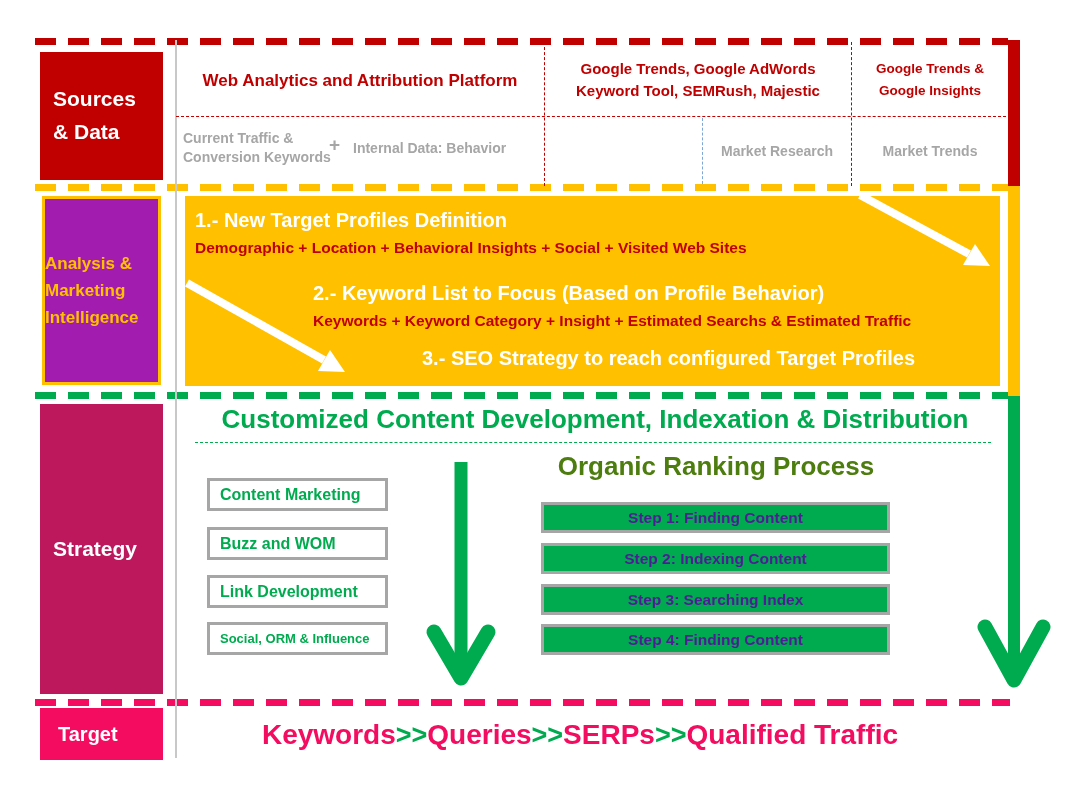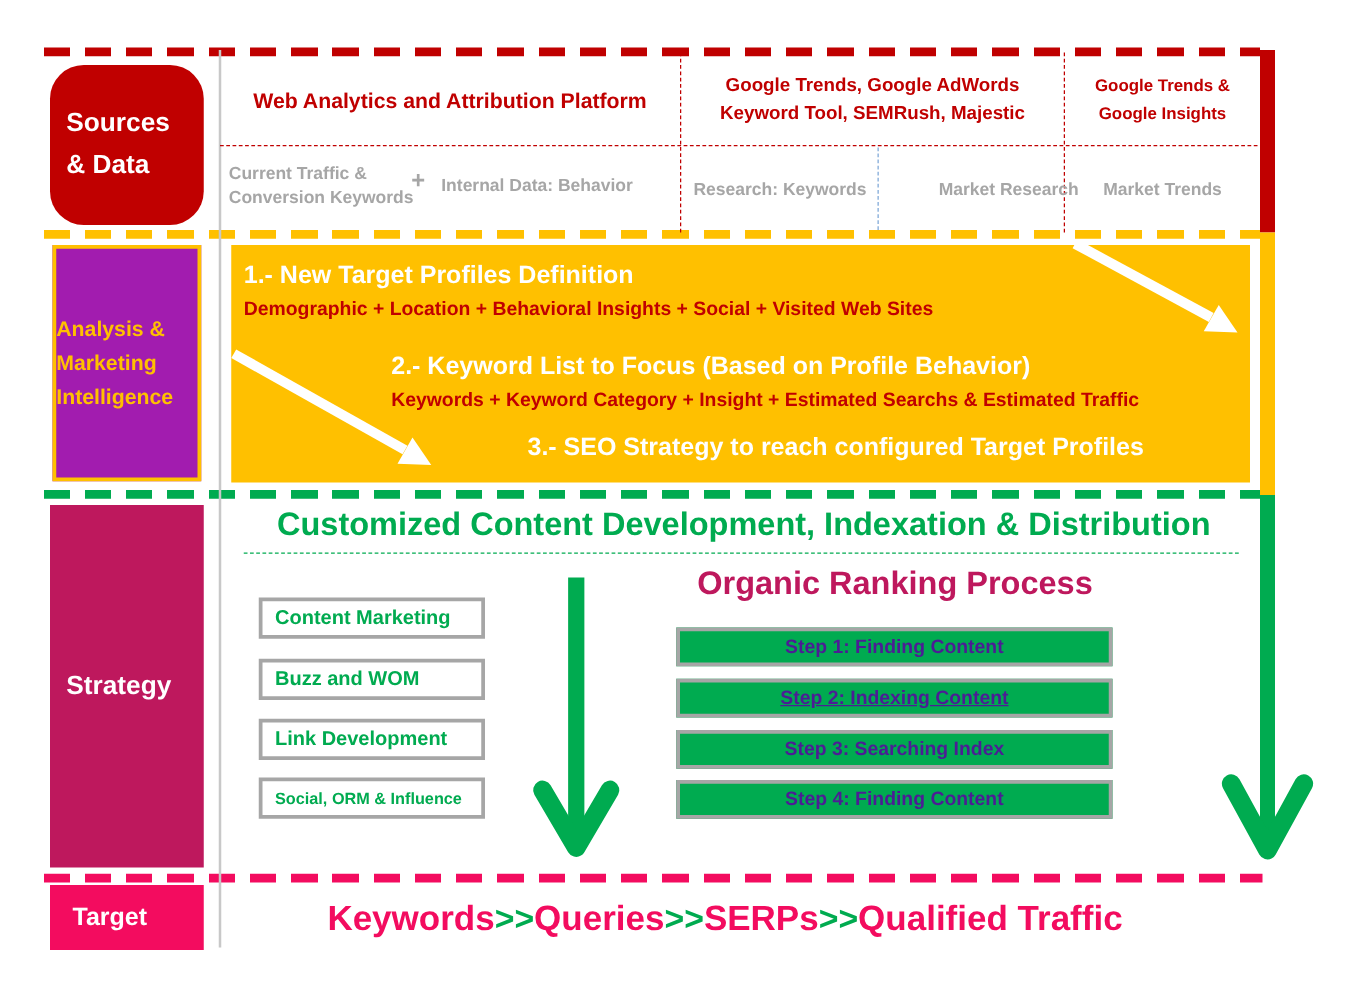--- a/index.html
+++ b/index.html
@@ -13,57 +13,57 @@
   .hdash{position:absolute;height:7px;left:35px;width:973px;}
   .hdash-red{background:repeating-linear-gradient(90deg,#C00000 0 21px,transparent 21px 33px);}
   .hdash-gold{background:repeating-linear-gradient(90deg,#FFC000 0 21px,transparent 21px 33px);}
   .hdash-green{background:repeating-linear-gradient(90deg,#00AB50 0 21px,transparent 21px 33px);}
   .hdash-pink{background:repeating-linear-gradient(90deg,#F30C5F 0 21px,transparent 21px 33px);width:975px;}
 
   .vline-gray{left:175px;top:40px;width:2px;height:718px;background:#C8C8C8;}
 
   
   .railbox{display:flex;flex-direction:column;justify-content:center;box-sizing:border-box;}
-  .box-sources{left:40px;top:52px;width:123px;height:128px;background:#C00000;color:#fff;font-size:21px;line-height:1.55;padding-left:13px;border-radius:27px;}
+  .box-sources{left:40px;top:52px;width:123px;height:128px;background:#C00000;color:#fff;font-size:21px;line-height:1.55;padding-left:13px;}
   .box-analysis{left:42px;top:196px;width:119px;height:189px;background:#a21caf;border:3px solid #FFC000;color:#FFC000;font-size:17px;line-height:1.6;padding-left:0;}
   .box-strategy{left:40px;top:404px;width:123px;height:290px;background:#be185d;color:#fff;font-size:21px;padding-left:13px;}
   .box-target{left:40px;top:708px;width:123px;height:52px;background:#F30C5F;color:#fff;font-size:20px;padding-left:18px;}
 
   
   .hd-web{left:180px;top:50px;width:360px;height:62px;display:flex;align-items:center;justify-content:center;color:#C00000;font-size:17px;text-align:center;}
   .hd-google{left:547px;top:48px;width:302px;height:64px;display:flex;flex-direction:column;align-items:center;justify-content:center;color:#C00000;font-size:15px;line-height:1.5;text-align:center;}
   .hd-trends{left:854px;top:48px;width:152px;height:64px;display:flex;flex-direction:column;align-items:center;justify-content:center;color:#C00000;font-size:13.5px;line-height:1.6;text-align:center;}
   .vsep-red{border-left:1px dashed #C00000;width:0;top:42px;height:144px;}
   .hsep-red{left:176px;top:116px;width:830px;height:0;border-top:1px dashed #C00000;}
   .vsep-blue{left:702px;top:118px;width:0;height:66px;border-left:1px dashed #7DA7D8;}
   .graytxt{color:#A6A6A6;font-size:14px;}
   .cell-traffic{left:183px;top:129px;line-height:1.35;}
   .cell-plus{left:329px;top:134px;font-size:19px;}
   .cell-internal{left:353px;top:140px;}
   .cell-mid{top:120px;height:62px;display:flex;align-items:center;justify-content:center;text-align:center;}
   .cell-research{left:546px;width:156px;}
-  .cell-mresearch{left:733px;width:148px;}
+  .cell-mresearch{left:703px;width:148px;}
   .cell-mtrends{left:854px;width:152px;}
 
   
   .gold-panel{left:185px;top:196px;width:815px;height:190px;background:#FFC000;}
   .gold-panel .t{position:absolute;color:#fff;font-size:20px;white-space:nowrap;}
   .gold-panel .s{position:absolute;color:#C00000;font-size:15.5px;white-space:nowrap;}
   .g1{left:10px;top:13px;} .g1s{left:10px;top:43px;}
   .g2{left:128px;top:86px;} .g2s{left:128px;top:116px;}
   .g3{left:237px;top:151px;}
 
   
   .strat-title{left:185px;top:404px;width:820px;text-align:center;color:#00AB50;font-size:26px;}
   .strat-underline{left:195px;top:442px;width:796px;height:0;border-top:1px dashed #00AB50;}
-  .organic-title{left:540px;top:451px;width:352px;text-align:center;color:#be185d;font-size:26px;}
+  .organic-title{left:540px;top:451px;width:352px;text-align:center;color:#4d7c0f;font-size:26px;}
   .tactic{left:207px;width:181px;height:33px;background:#fff;border:3px solid #A6A6A6;box-sizing:border-box;color:#00AB50;font-size:16px;display:flex;align-items:center;padding-left:10px;white-space:nowrap;}
   .tactic-1{top:478px;} .tactic-2{top:527px;} .tactic-3{top:575px;} .tactic-4{top:622px;font-size:13px;}
   .step{left:541px;width:349px;height:31px;background:#00AB50;border:3px solid #A6A6A6;box-sizing:border-box;color:#4c1d95;font-size:15.5px;display:flex;align-items:center;justify-content:center;}
-  .step-1{top:502px;} .step-2{top:543px;text-decoration:underline;} .step-3{top:584px;} .step-4{top:624px;}
+  .step-1{top:502px;} .step-2{top:543px;} .step-3{top:584px;} .step-4{top:624px;}
 
   
   .target-flow{left:185px;top:708px;width:790px;height:54px;display:flex;align-items:center;justify-content:center;font-size:28px;white-space:nowrap;}
   .flow-item{color:#F30C5F;}
   .flow-sep{color:#00AB50;font-size:27px;}
 
   .overlay{left:0;top:0;width:1082px;height:804px;pointer-events:none;}
 </style>
 </head>
 <body>
@@ -106,21 +106,20 @@
   </div>
   <div class="abs hsep-red"></div>
   <div class="abs vsep-blue"></div>
 
   <div class="abs graytxt cell-traffic">
     <div>Current Traffic &amp;</div>
     <div>Conversion Keywords</div>
   </div>
   <div class="abs graytxt cell-plus">+</div>
   <div class="abs graytxt cell-internal">Internal Data: Behavior</div>
-  <div class="abs graytxt cell-mid cell-research">Research: Keywords</div>
   <div class="abs graytxt cell-mid cell-mresearch">Market Research</div>
   <div class="abs graytxt cell-mid cell-mtrends">Market Trends</div>
 
   <div class="abs gold-panel">
     <div class="t g1">1.- New Target Profiles Definition</div>
     <div class="s g1s">Demographic + Location + Behavioral Insights + Social + Visited Web Sites</div>
     <div class="t g2">2.- Keyword List to Focus (Based on Profile Behavior)</div>
     <div class="s g2s">Keywords + Keyword Category + Insight + Estimated Searchs &amp; Estimated Traffic</div>
     <div class="t g3">3.- SEO Strategy to reach configured Target Profiles</div>
   </div>

